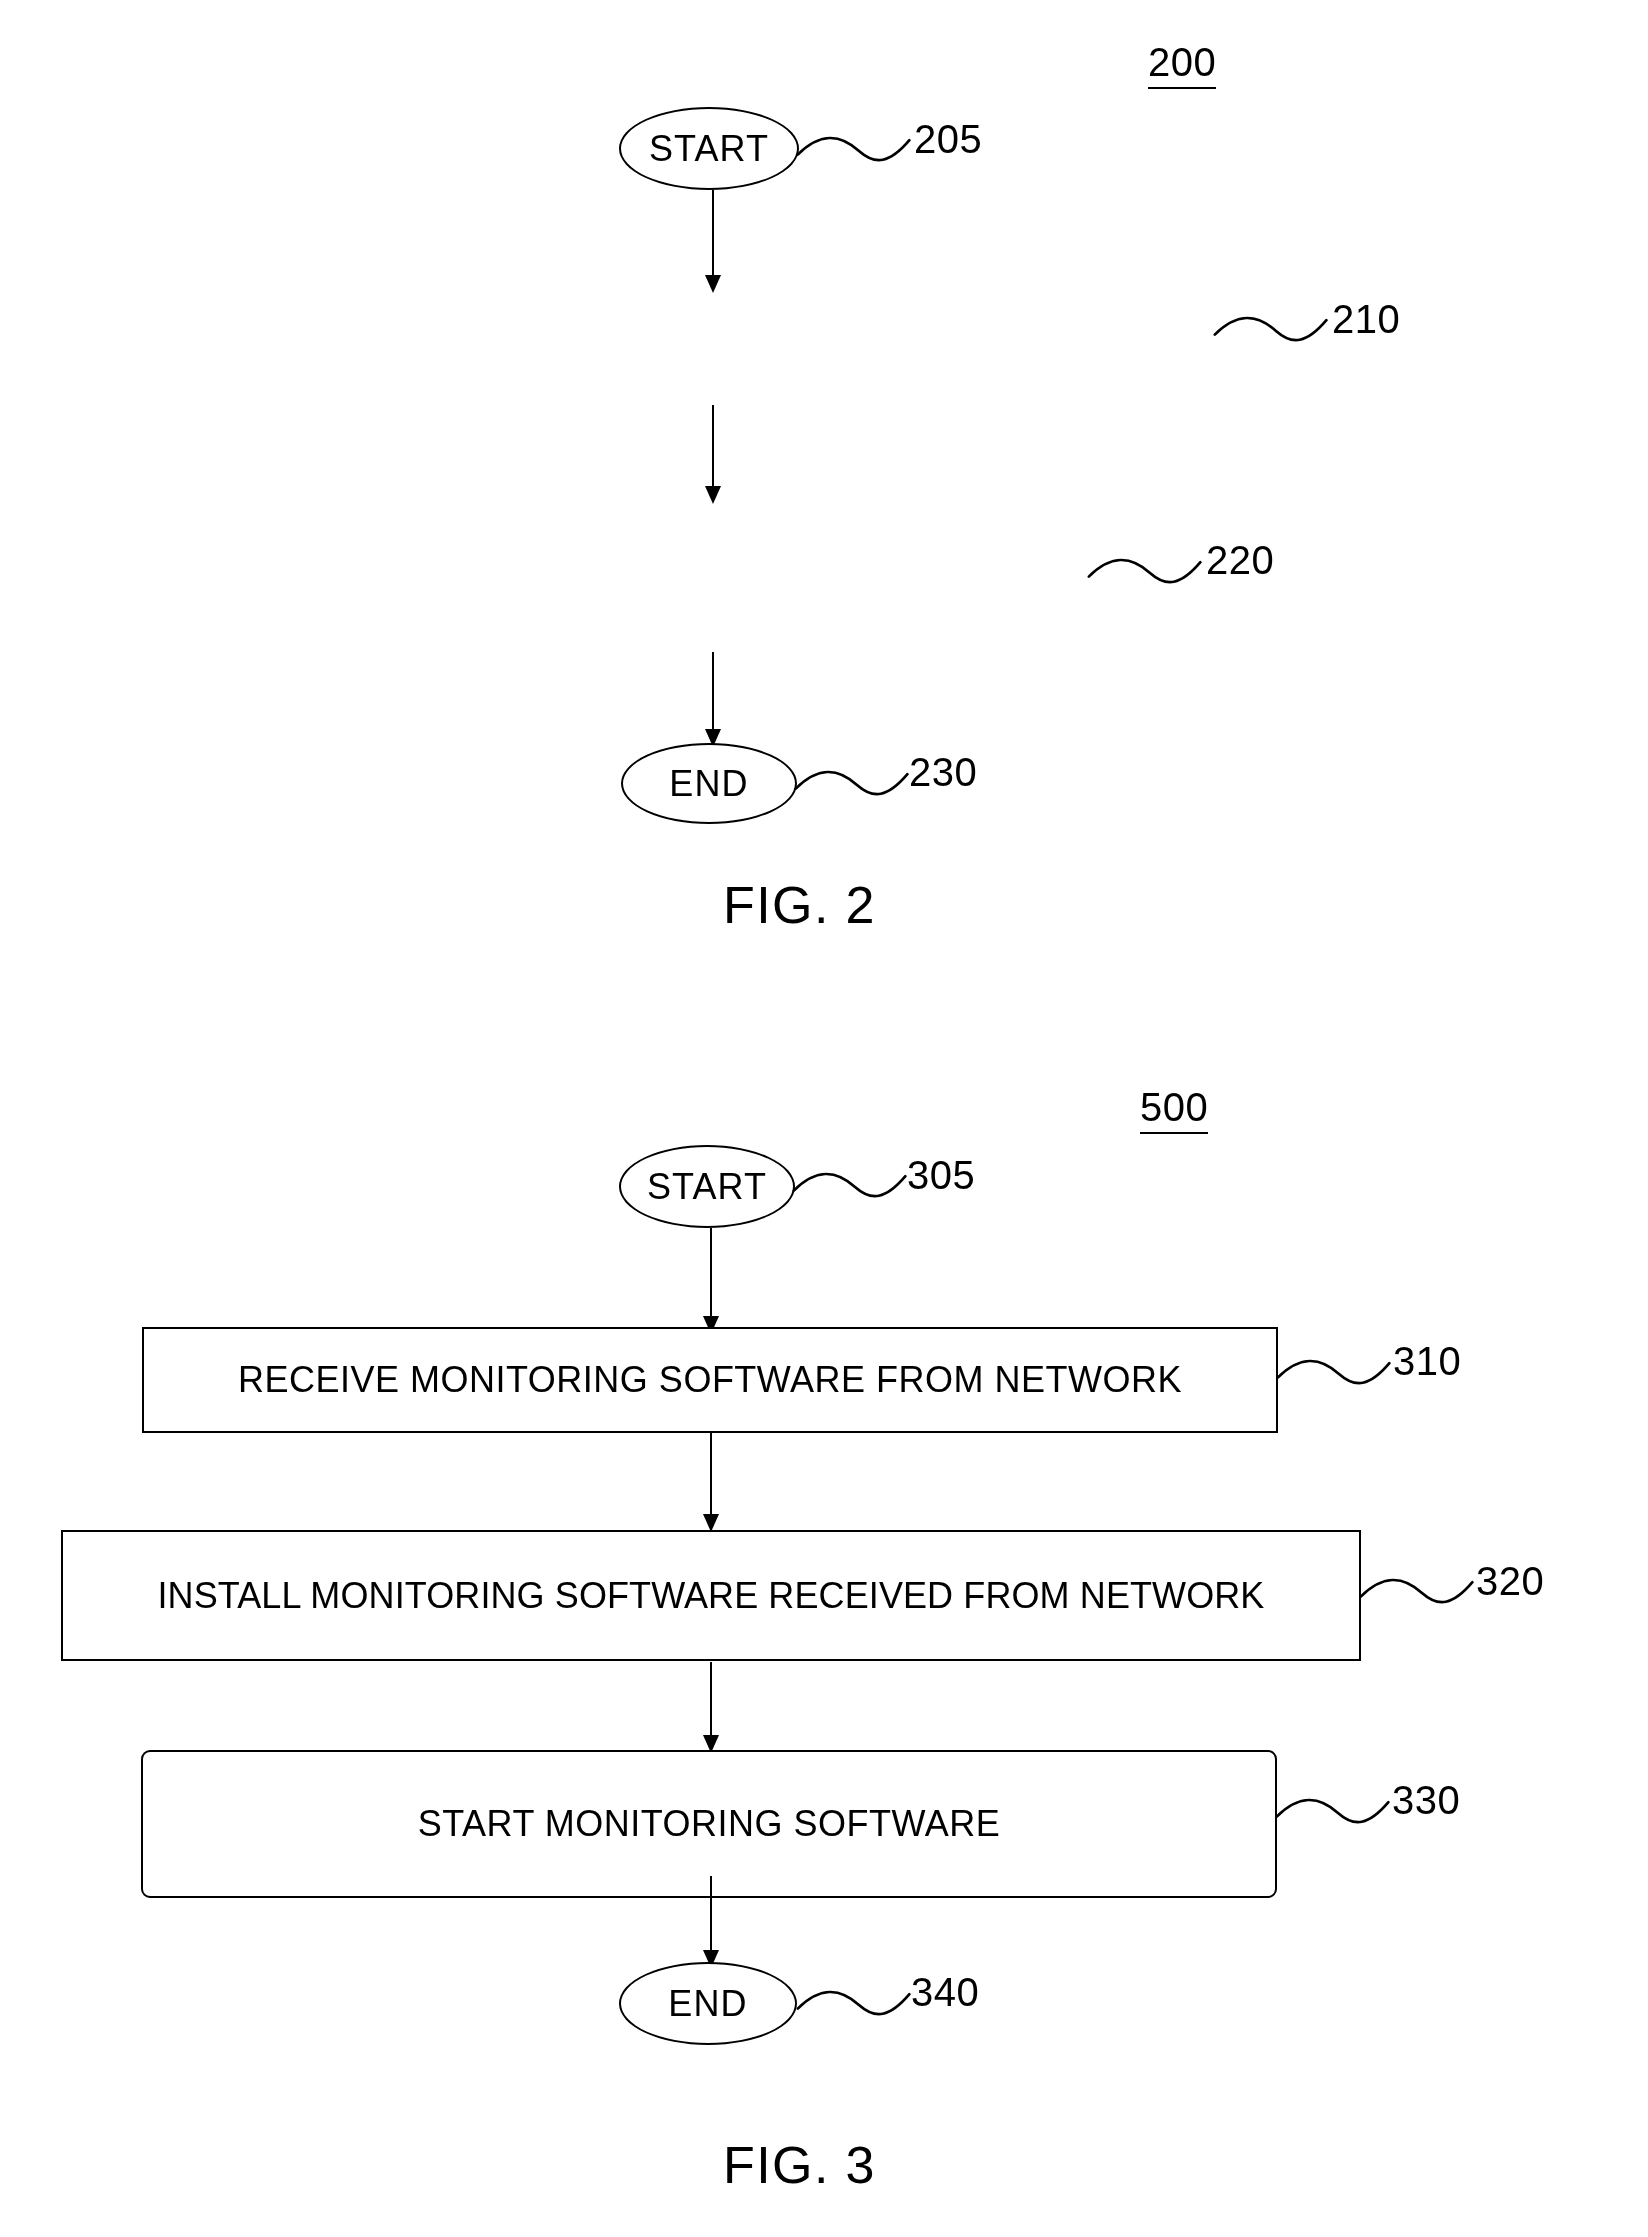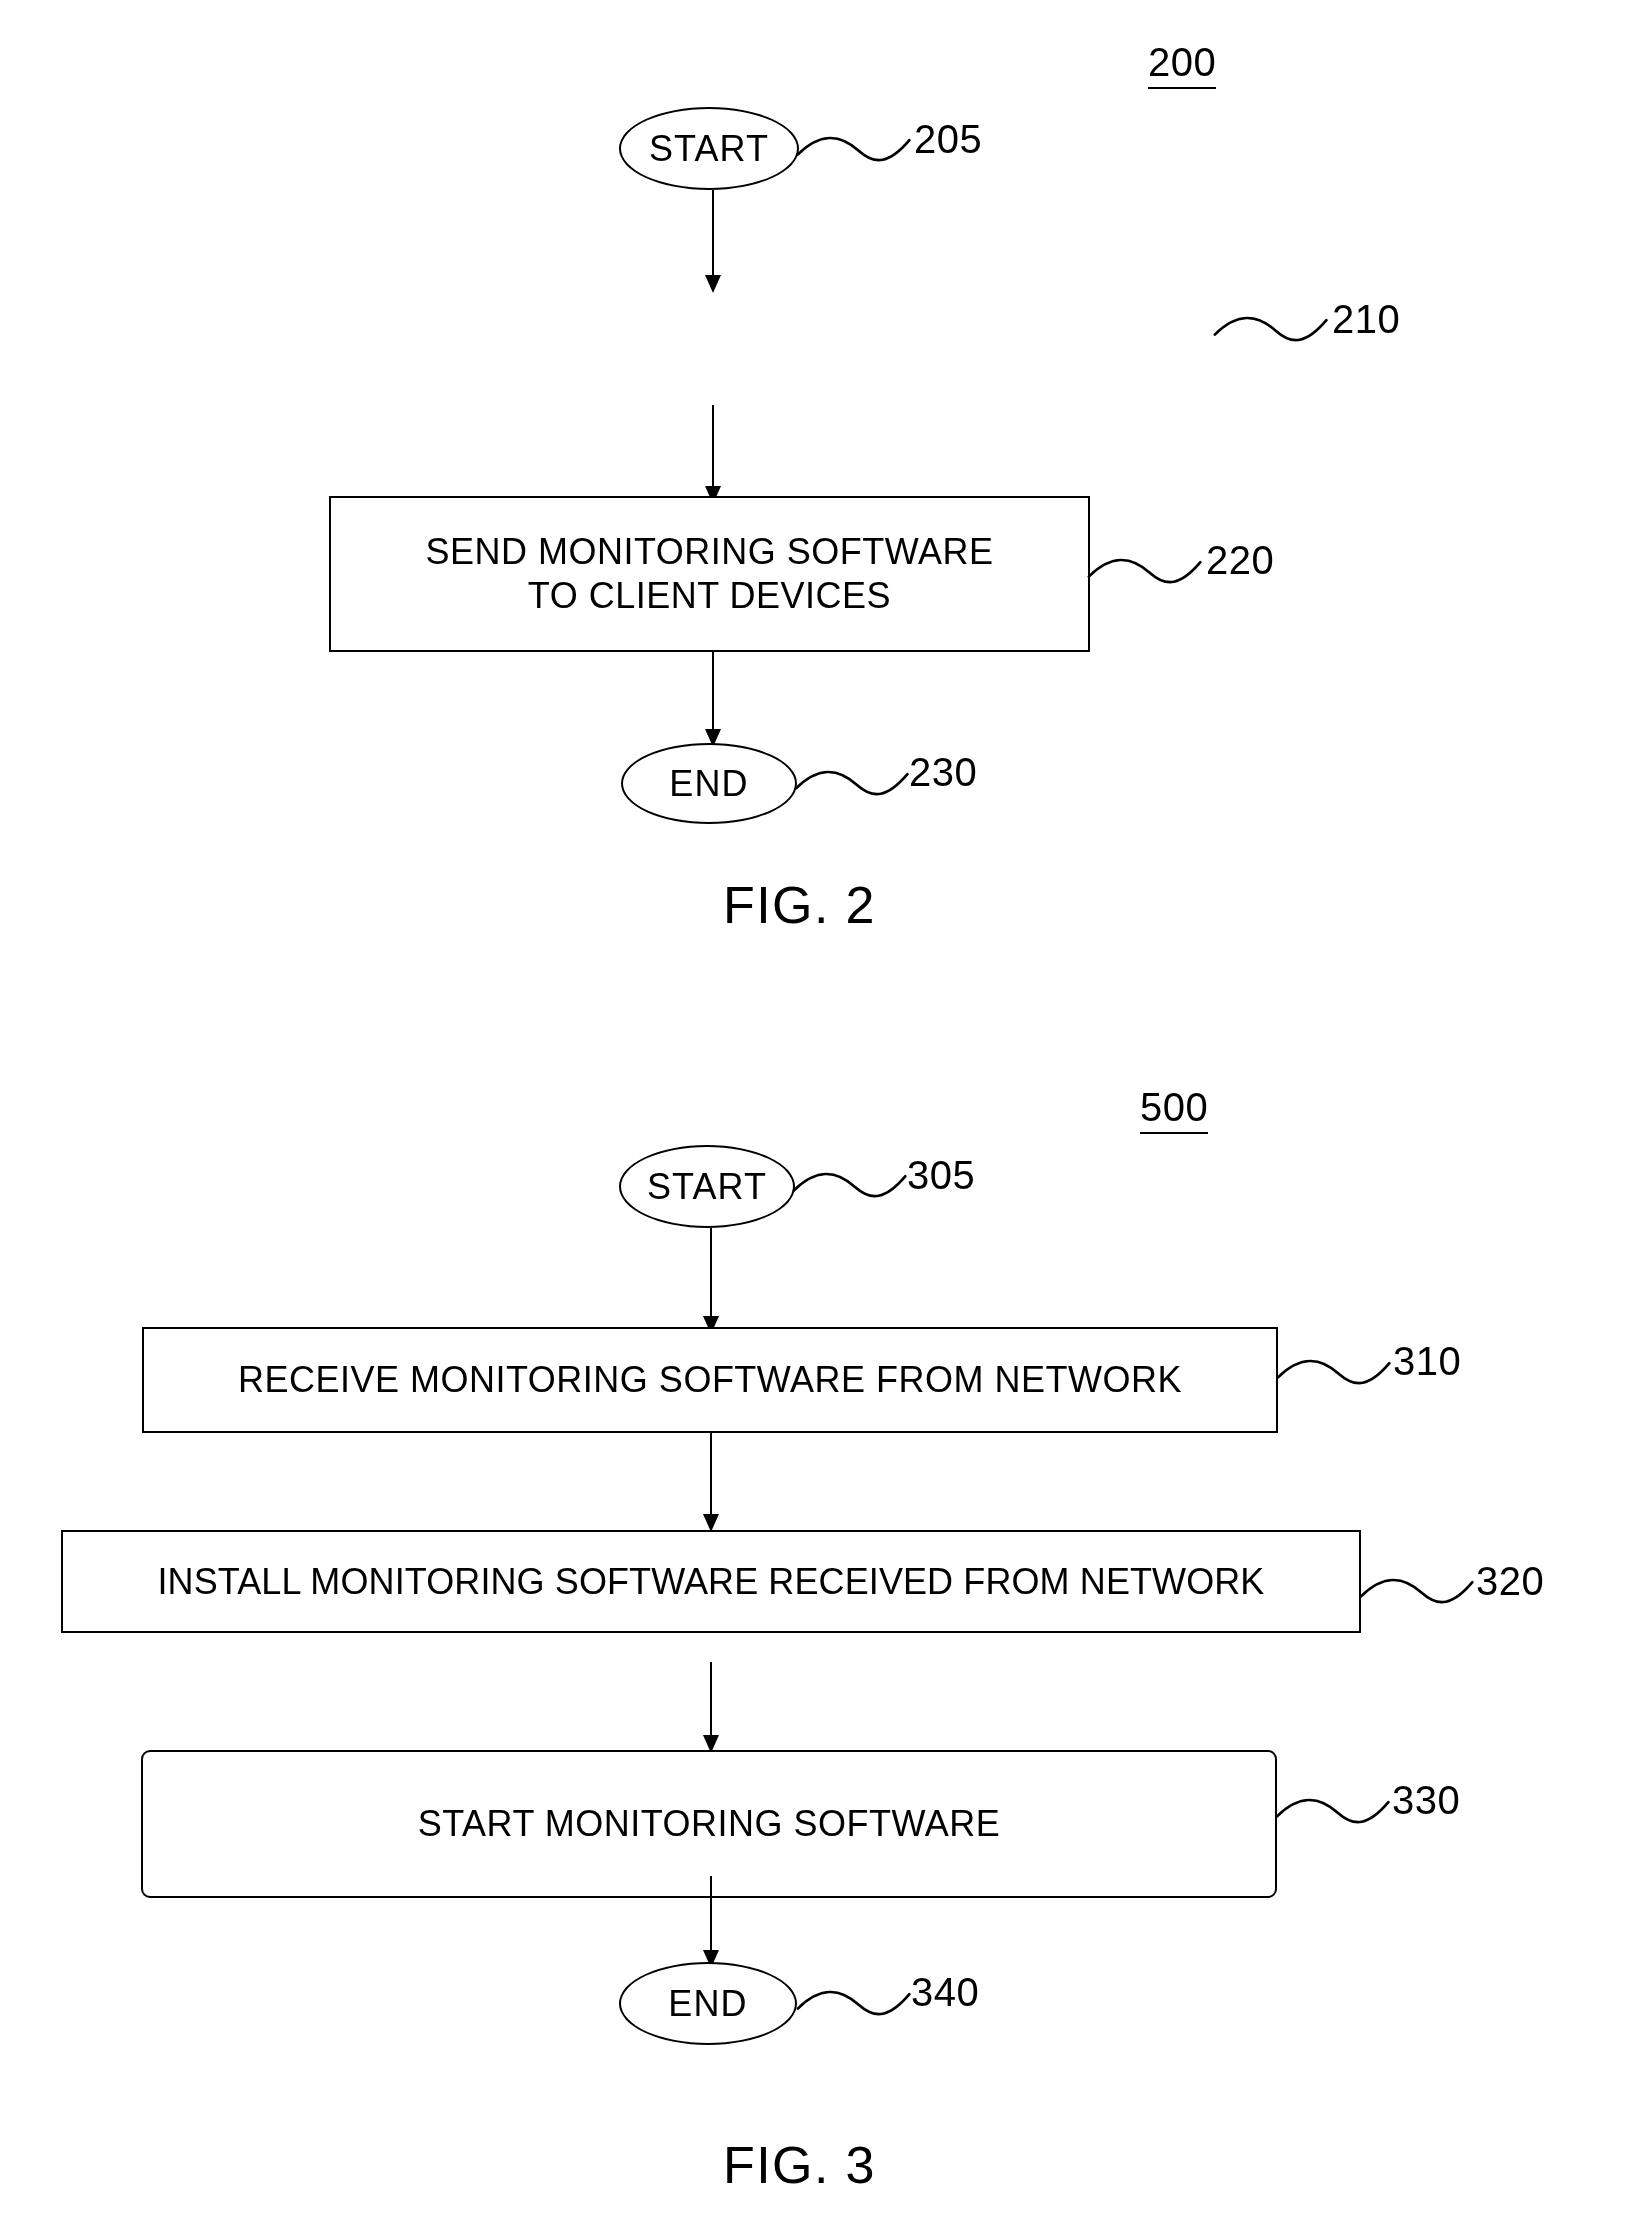--- a/index.html
+++ b/index.html
@@ -148,24 +148,20 @@
     <div class="lead" style="left:1213px; top:311px;">
       <svg width="126" height="40" viewBox="0 0 140 44" fill="none" aria-hidden="true">
         <path d="M2 26 C 26 2, 48 2, 70 22 C 88 38, 104 36, 126 10" stroke="#000" stroke-width="3" fill="none" stroke-linecap="round"></path>
       </svg>
     </div>
     <div class="callout" style="left:1332px; top:299px;">210</div>
 
     <div class="connector" style="left:712px; top:405px; height:86px;"></div>
     <div class="arrowhead" style="left:705px; top:486px;"></div>
 
-    <div class="process" style="left:329px; top:496px; width:761px; height:156px;">
-      <span>SEND MONITORING SOFTWARE
-TO CLIENT DEVICES</span>
-    </div>
     <div class="lead" style="left:1087px; top:553px;">
       <svg width="126" height="40" viewBox="0 0 140 44" fill="none" aria-hidden="true">
         <path d="M2 26 C 26 2, 48 2, 70 22 C 88 38, 104 36, 126 10" stroke="#000" stroke-width="3" fill="none" stroke-linecap="round"></path>
       </svg>
     </div>
     <div class="callout" style="left:1206px; top:540px;">220</div>
 
     <div class="connector" style="left:712px; top:652px; height:83px;"></div>
     <div class="arrowhead" style="left:705px; top:729px;"></div>
 
@@ -205,21 +201,21 @@
     <div class="lead" style="left:1276px; top:1354px;">
       <svg width="126" height="40" viewBox="0 0 140 44" fill="none" aria-hidden="true">
         <path d="M2 26 C 26 2, 48 2, 70 22 C 88 38, 104 36, 126 10" stroke="#000" stroke-width="3" fill="none" stroke-linecap="round"></path>
       </svg>
     </div>
     <div class="callout" style="left:1393px; top:1341px;">310</div>
 
     <div class="connector" style="left:710px; top:1433px; height:86px;"></div>
     <div class="arrowhead" style="left:703px; top:1514px;"></div>
 
-    <div class="process tight" style="left:61px; top:1530px; width:1300px; height:103px;">
+    <div class="process tight" style="left:61px; top:1530px; width:1300px; height:131px;">
       <span>INSTALL MONITORING SOFTWARE RECEIVED FROM NETWORK</span>
     </div>
     <div class="lead" style="left:1359px; top:1573px;">
       <svg width="126" height="40" viewBox="0 0 140 44" fill="none" aria-hidden="true">
         <path d="M2 26 C 26 2, 48 2, 70 22 C 88 38, 104 36, 126 10" stroke="#000" stroke-width="3" fill="none" stroke-linecap="round"></path>
       </svg>
     </div>
     <div class="callout" style="left:1476px; top:1561px;">320</div>
 
     <div class="connector" style="left:710px; top:1662px; height:79px;"></div>

